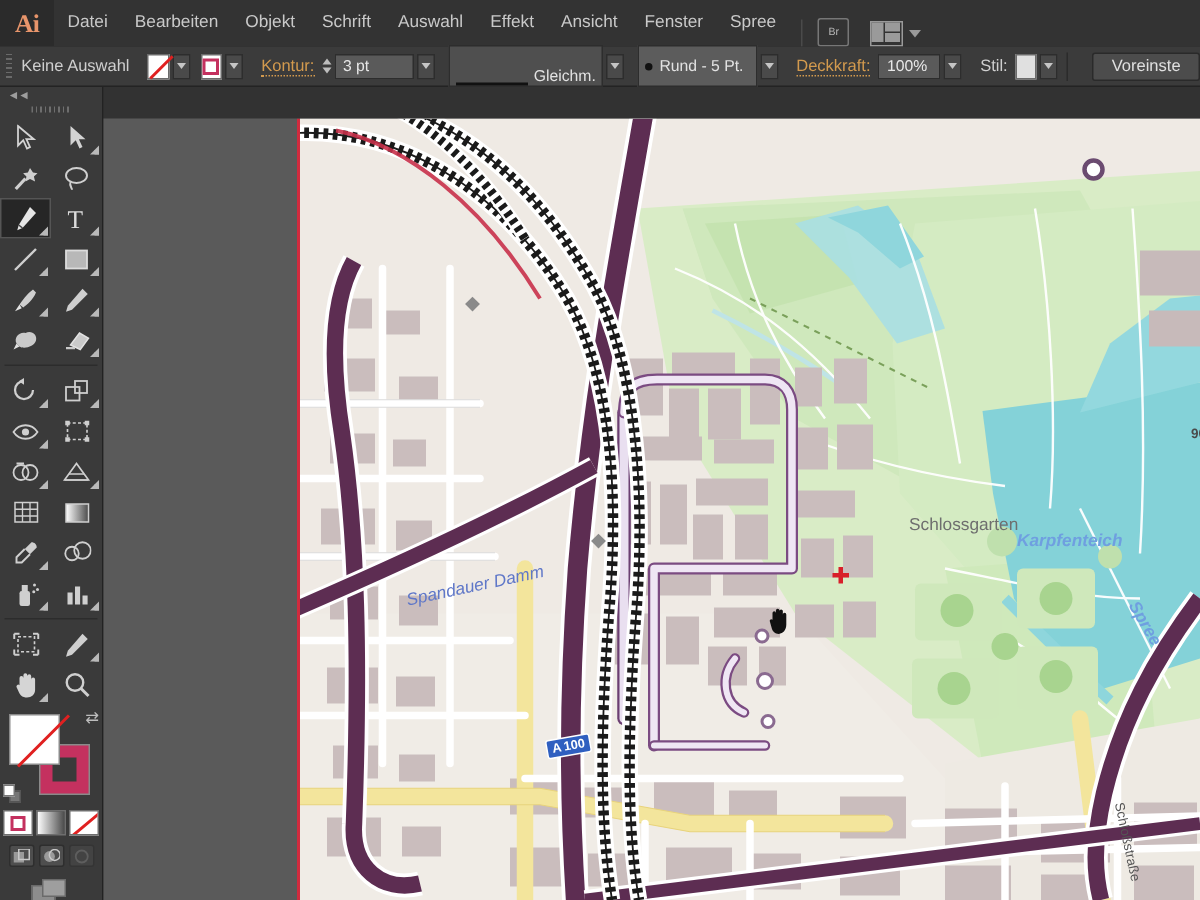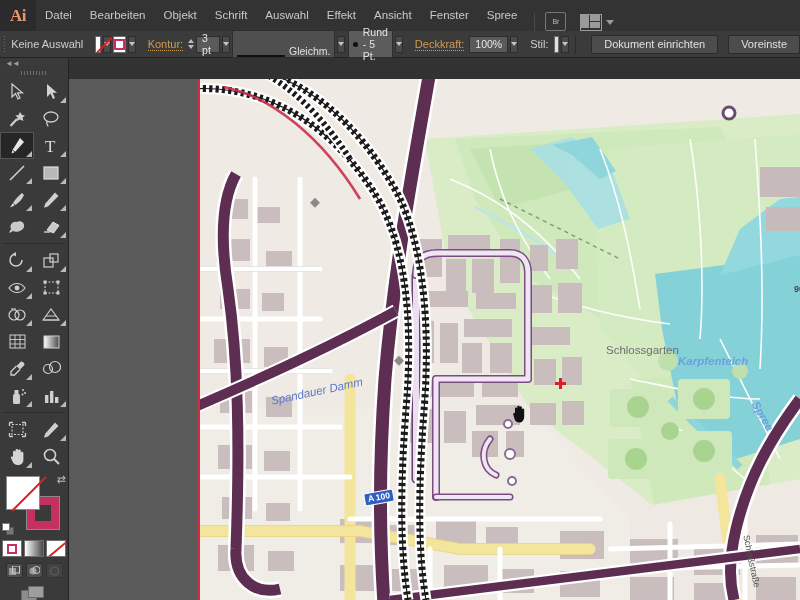--- a/index.html
+++ b/index.html
@@ -265,21 +265,20 @@
 
     <div class="ctl-label">Deckkraft:</div>
     <div class="field w48">100%</div>
     <div class="mini-caret"></div>
 
     <div class="ctl-label plain">Stil:</div>
     <div class="stylebox"></div>
     <div class="mini-caret"></div>
 
     <div class="vsep"></div>
-    <div class="btn">Dokument einrichten</div>
     <div class="btn">Voreinste</div>
   </div>
 
 
   <div class="toolpanel">
     <div class="tp-head">
       <span class="dbl">◄◄</span>
     </div>
     <div class="tp-grip">
         <i></i>

